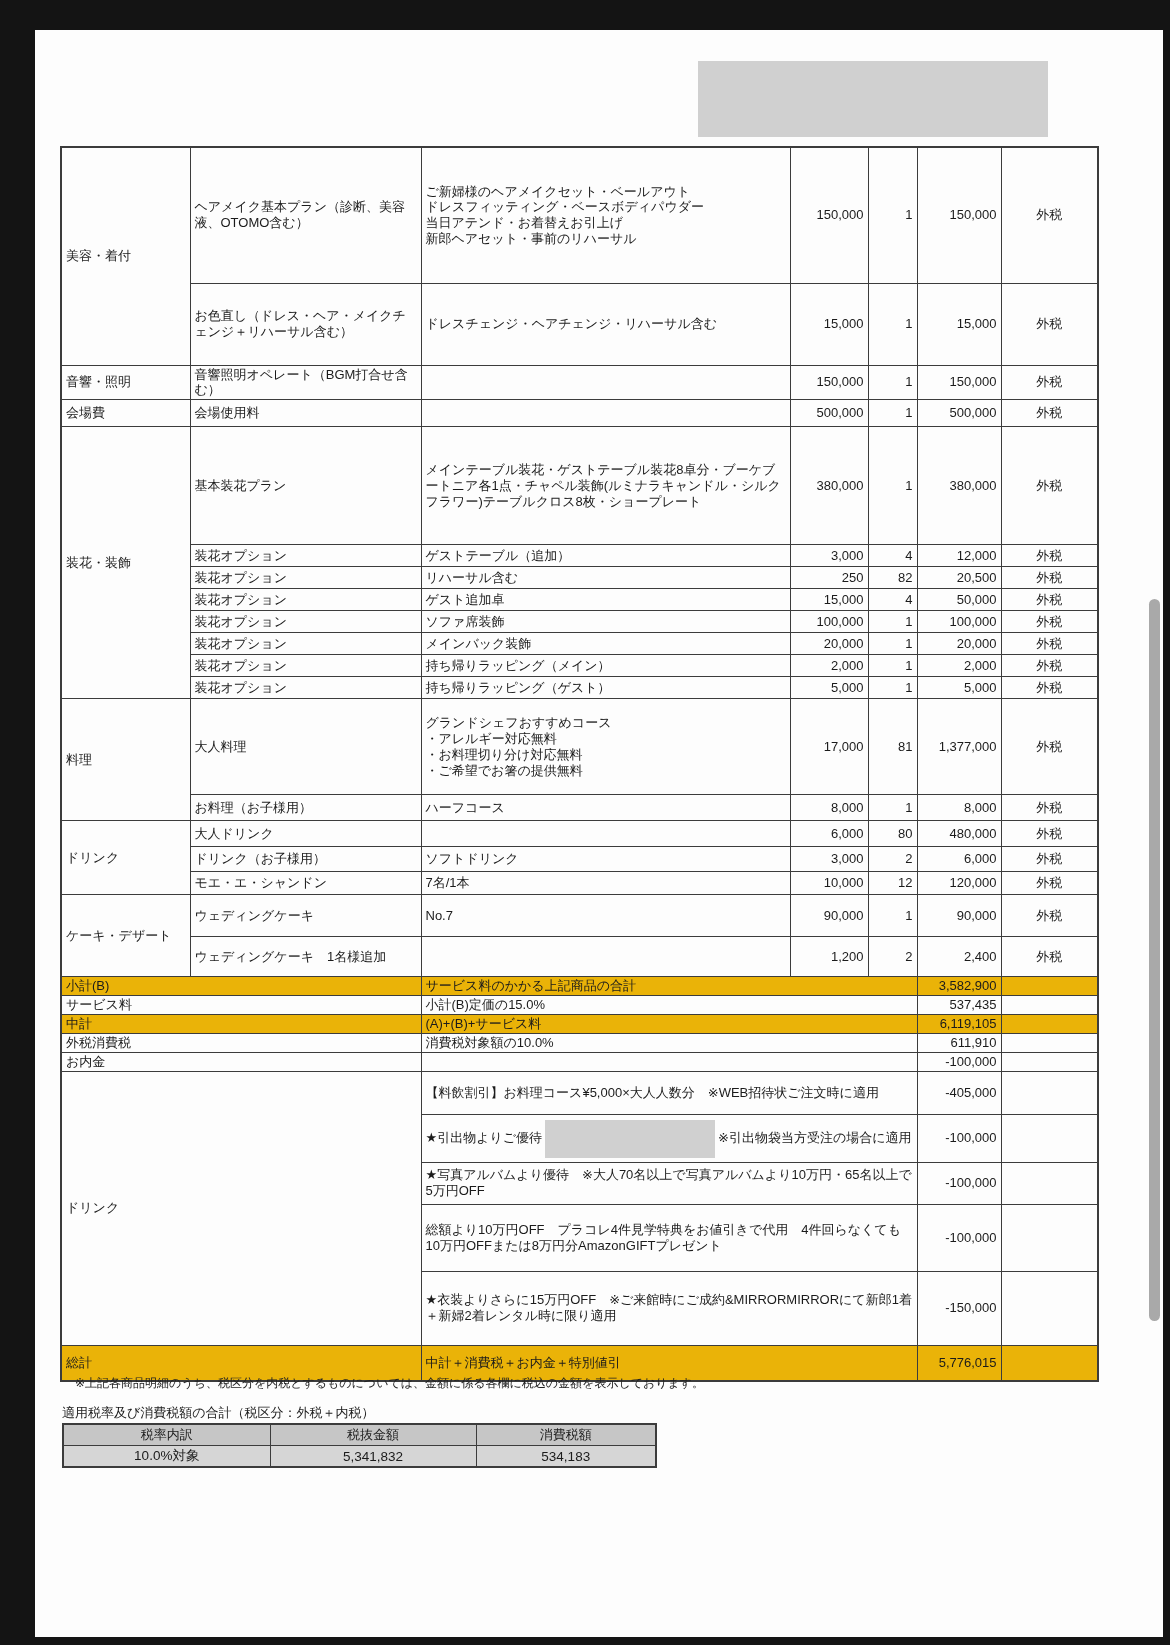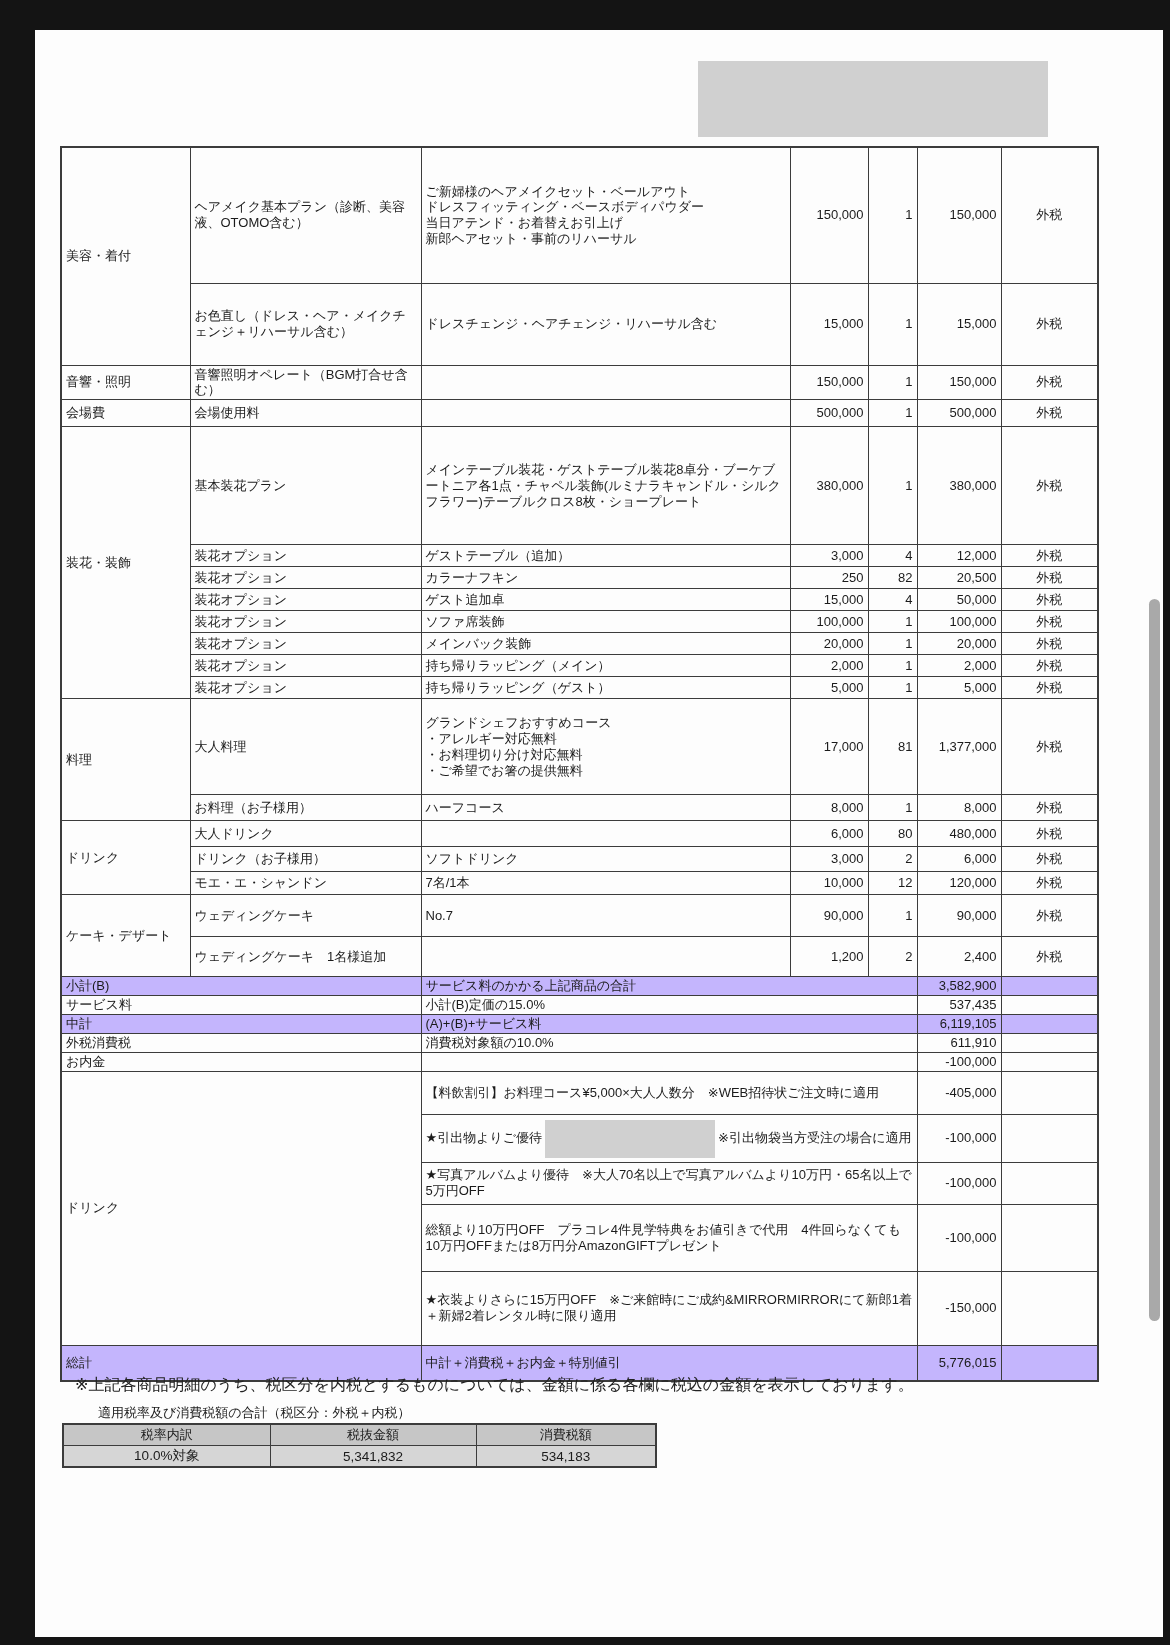--- a/index.html
+++ b/index.html
@@ -7,27 +7,27 @@
   .frame{position:relative;width:1170px;height:1645px;background:#141414;overflow:hidden;}
   .page{position:absolute;left:35px;top:30px;width:1128px;height:1607px;background:#fdfdfd;}
   .redaction-top{position:absolute;left:663px;top:31px;width:350px;height:76px;background:#d0d0d0;}
   table.main{position:absolute;left:25px;top:116px;width:1037px;border-collapse:collapse;table-layout:fixed;border:2px solid #3c3c3c;}
   table.main td{border:1px solid #3c3c3c;padding:1px 4px;vertical-align:middle;font-size:13px;line-height:1.22;color:#1b1b1b;overflow:hidden;}
   td.c,td.i{vertical-align:top;}
   .pre{white-space:pre-line;}
   td.n,td.a{text-align:right;padding-right:5px;font-size:13.5px;}
   td.q{text-align:right;padding-right:4px;font-size:13.5px;}
   td.t{text-align:center;}
-  tr.band td{background:#c4b5fd;}
+  tr.band td{background:#eab308;}
   td.lbl{vertical-align:middle;}
   td.lbl-top{vertical-align:top;}
   .neg{color:#c43131;}
   .inline-redact{display:inline-block;width:170px;height:38px;background:#d0d0d0;vertical-align:middle;margin:-12px 3px;}
-  .footnote{position:absolute;left:40px;top:1345px;font-size:16px;color:#222;}
-  .tax-title{position:absolute;left:27px;top:1374px;font-size:13px;color:#1b1b1b;margin-left:36px;}
+  .footnote{position:absolute;left:40px;top:1345px;font-size:12px;color:#222;}
+  .tax-title{position:absolute;left:27px;top:1374px;font-size:13px;color:#1b1b1b;}
   table.tax{position:absolute;left:27px;top:1393px;width:593px;border-collapse:collapse;table-layout:fixed;border:2px solid #3c3c3c;}
   table.tax td{border:1px solid #3c3c3c;text-align:center;font-size:13px;color:#1b1b1b;padding:1px 2px;}
   tr.tax-head td{background:#c6c6c6;}
   tr.tax-data td{background:#d6d6d6;font-size:13.5px;}
   .scroll-thumb{position:absolute;left:1149px;top:599px;width:11px;height:722px;background:#a9a9a9;border-radius:6px;}
 </style>
 </head>
 <body>
 
 <div class="frame">
@@ -96,21 +96,21 @@
         <tr style="height:22px">
           <td class="i">装花オプション</td>
           <td class="d">ゲストテーブル（追加）</td>
           <td class="n">3,000</td>
           <td class="q">4</td>
           <td class="a">12,000</td>
           <td class="t">外税</td>
         </tr>
         <tr style="height:22px">
           <td class="i">装花オプション</td>
-          <td class="d">カラーナフキン</td>
+          <td class="d">リハーサル含む</td>
           <td class="n">250</td>
           <td class="q">82</td>
           <td class="a">20,500</td>
           <td class="t">外税</td>
         </tr>
         <tr style="height:22px">
           <td class="i">装花オプション</td>
           <td class="d">ゲスト追加卓</td>
           <td class="n">15,000</td>
           <td class="q">4</td>

